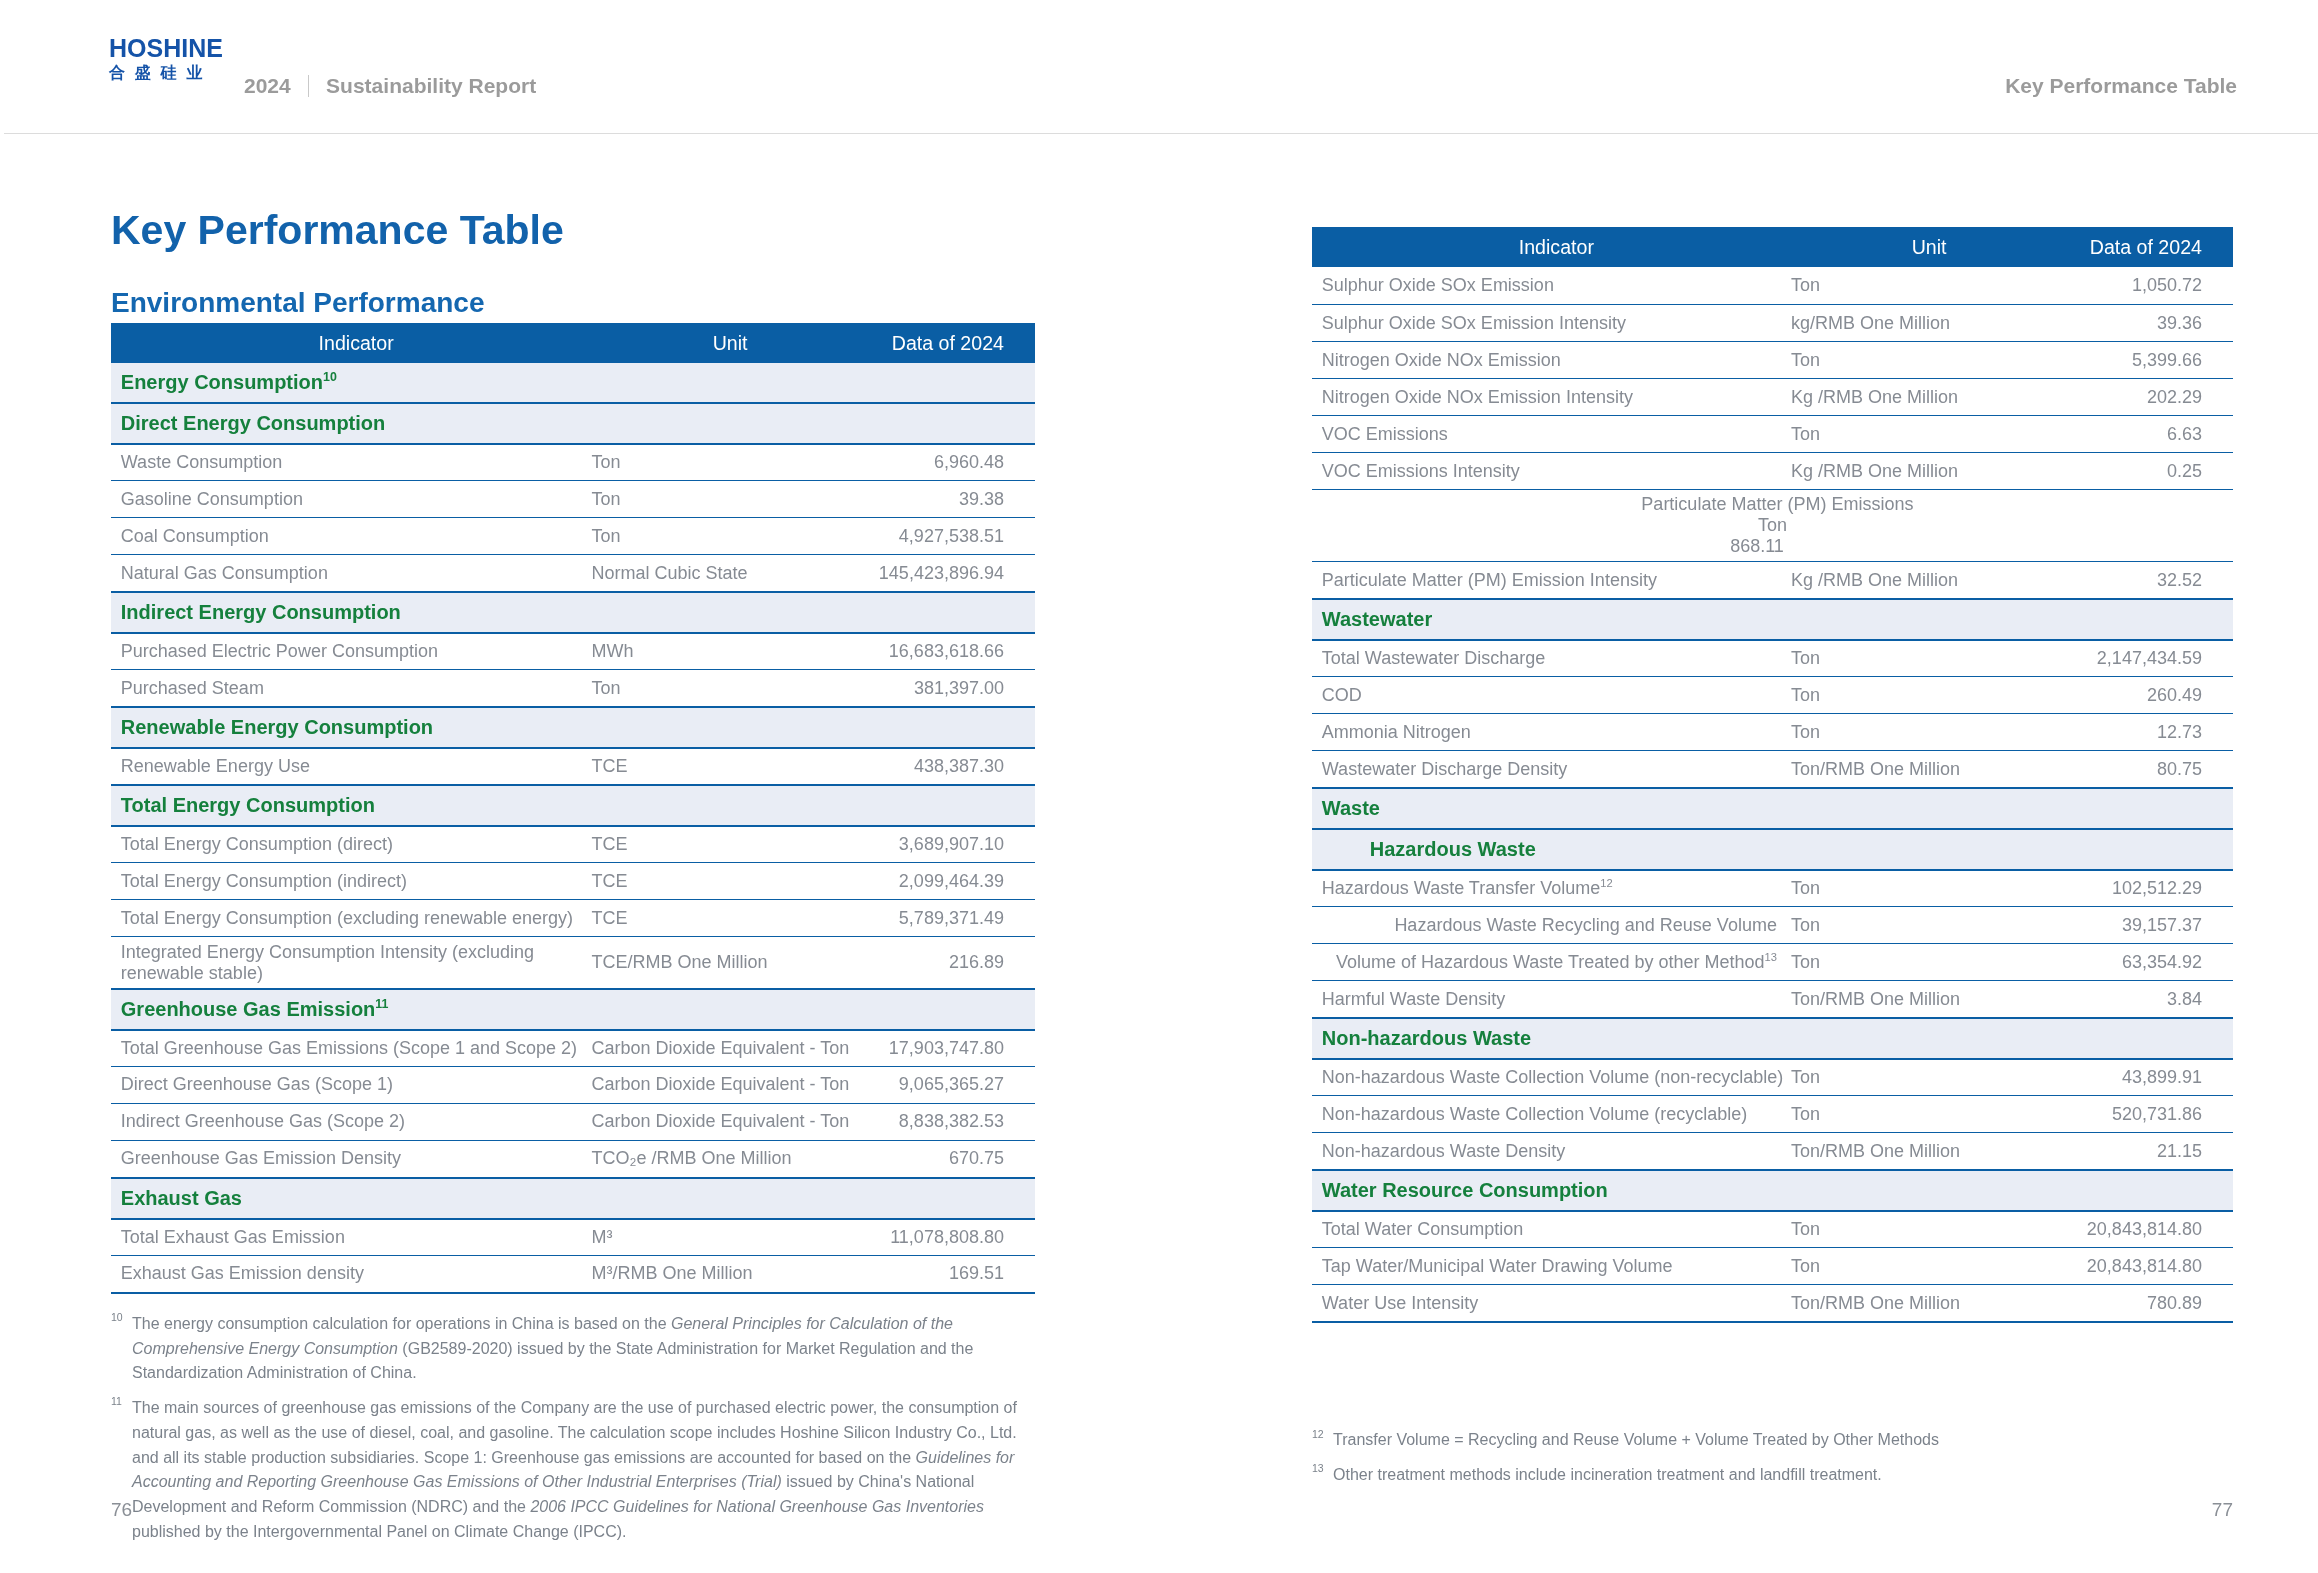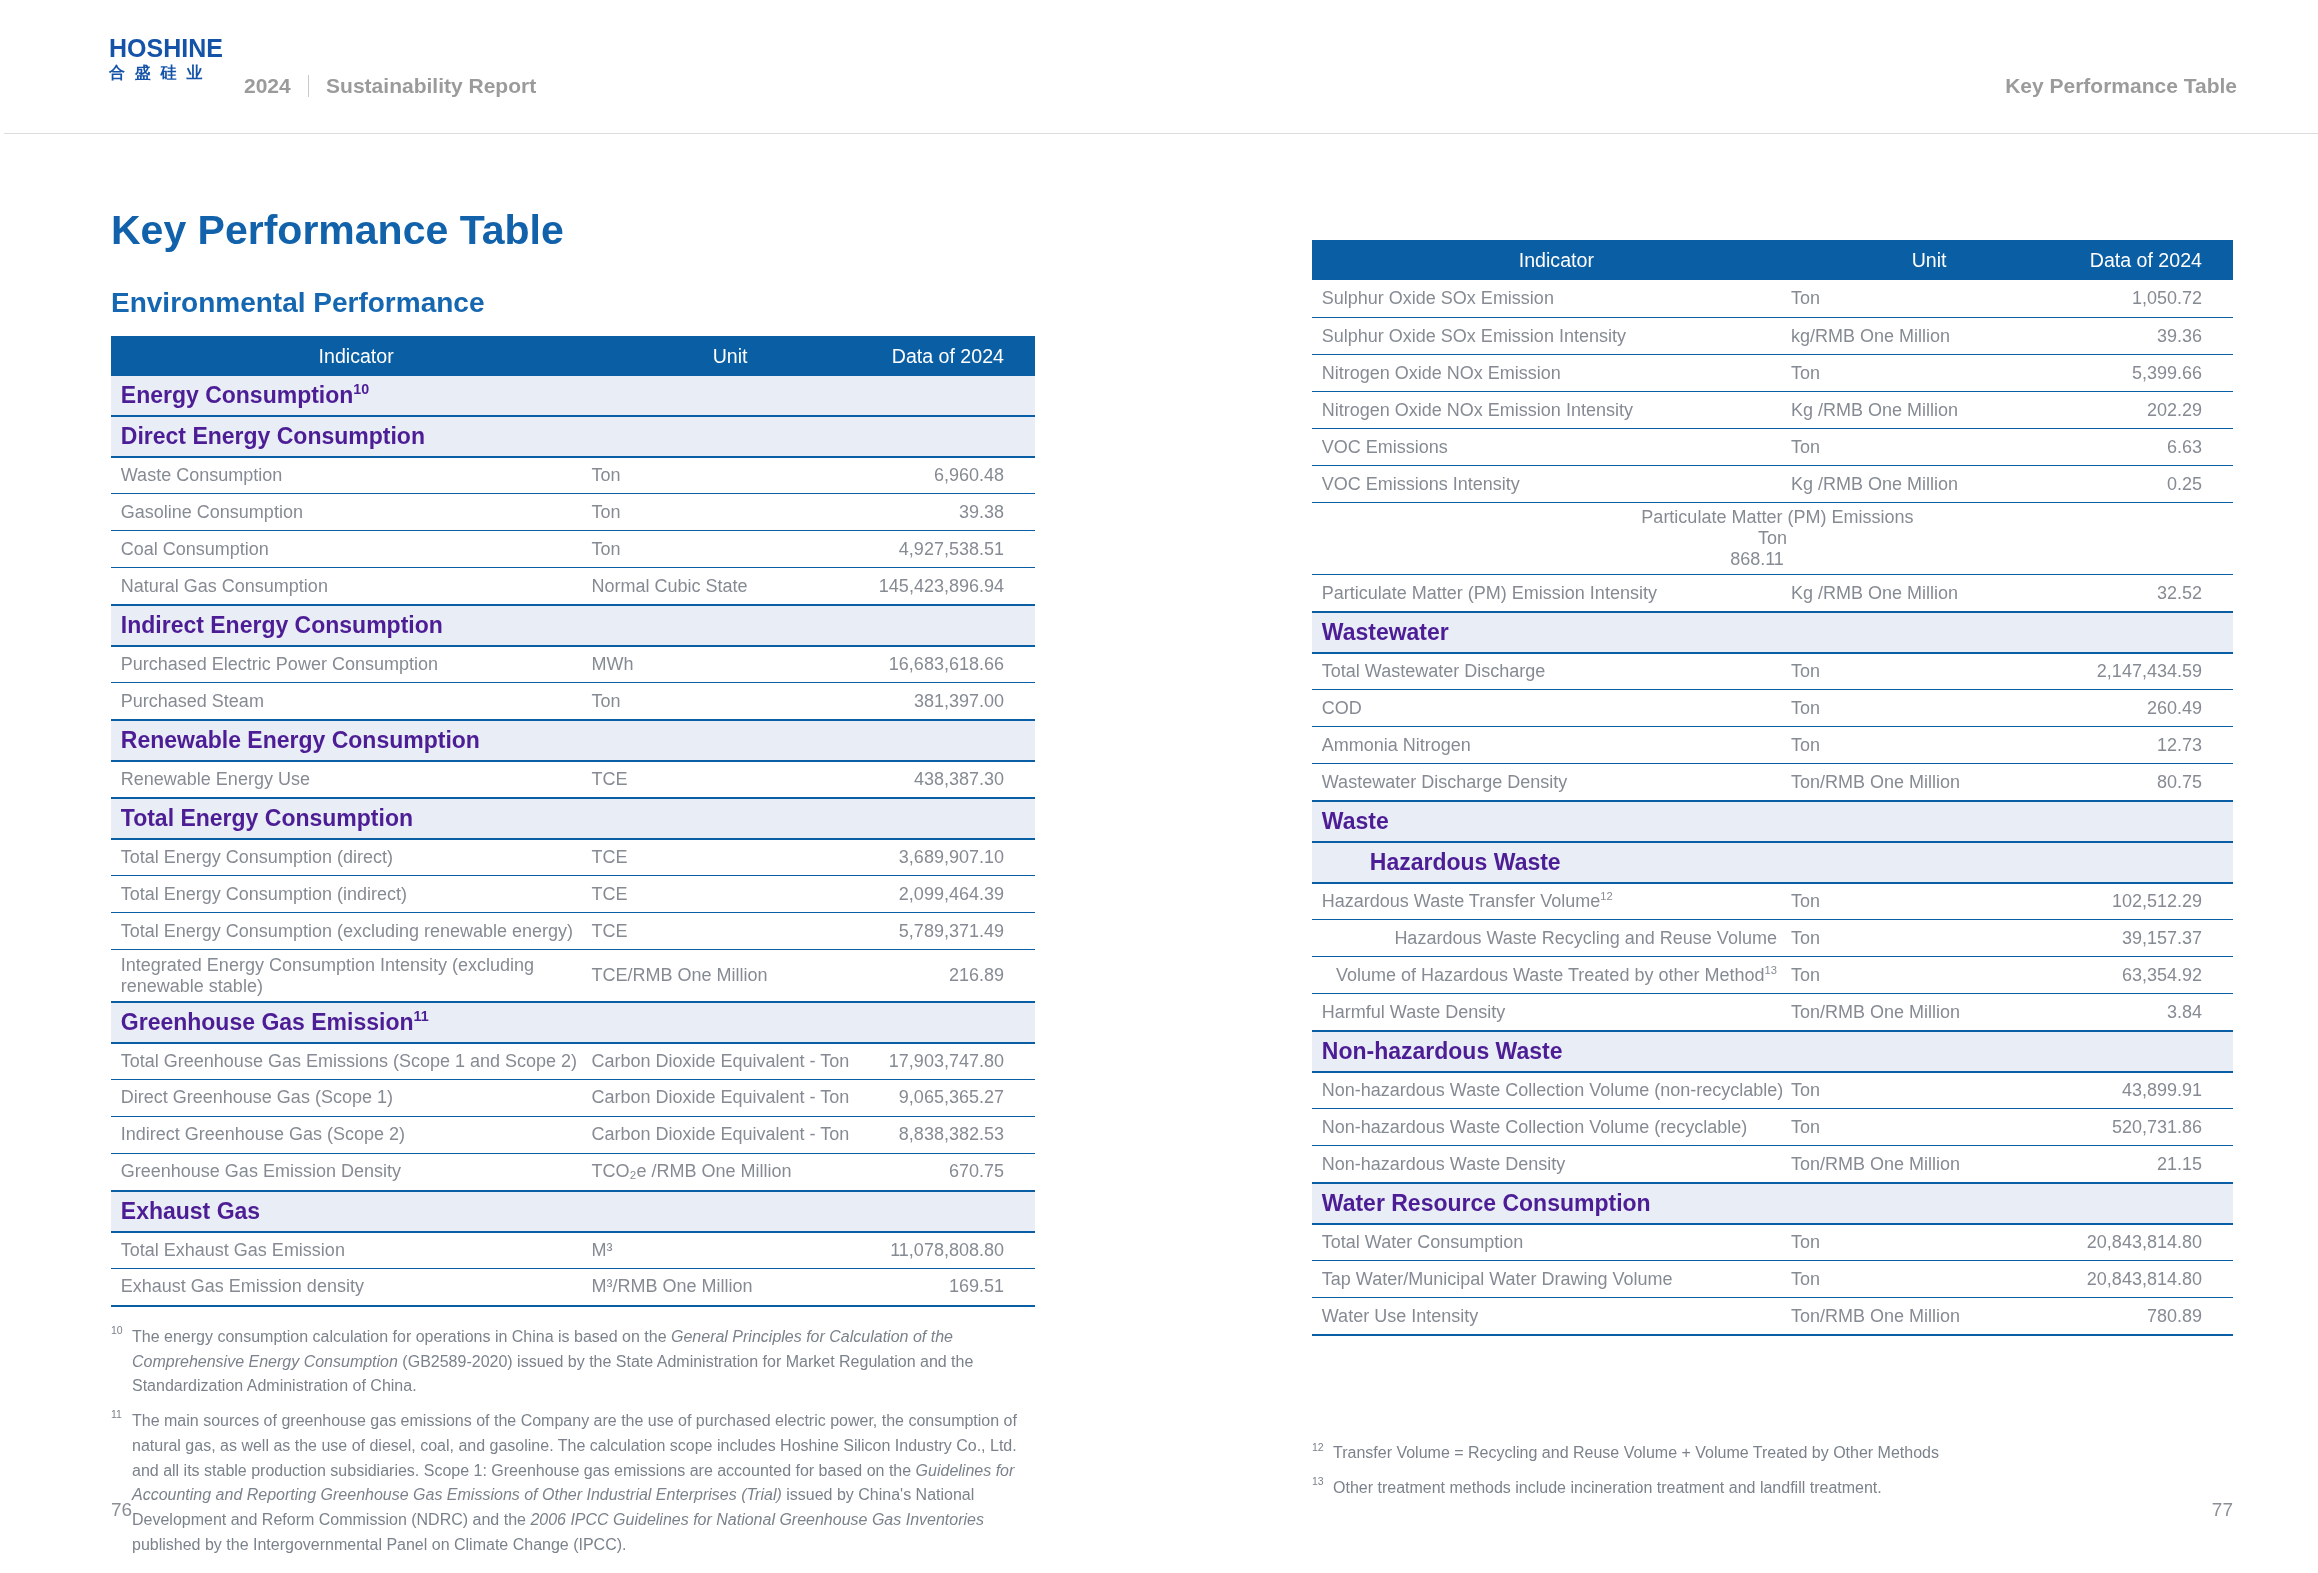--- a/index.html
+++ b/index.html
@@ -22,28 +22,28 @@
   .doc-meta .report{font-size:21px;font-weight:bold;}
   .corner-title{
     position:absolute;right:86px;top:74px;font-size:21px;font-weight:bold;color:#9b9b9b;
   }
   
   .col-left{position:absolute;left:111px;top:0;width:924px;}
   .col-right{position:absolute;left:1312px;top:221px;width:921px;}
   .page-title{margin:209px 0 0 0;font-size:41px;font-weight:bold;color:#1262ab;line-height:1.05;}
   .page-subtitle{margin:36px 0 0 0;font-size:28px;font-weight:bold;color:#1467b0;line-height:1.05;}
   
-  .kpi-table{width:100%;margin-top:19px;border-bottom:2.1px solid #0a5ea4;}
+  .kpi-table{width:100%;margin-top:6px;border-bottom:2.1px solid #0a5ea4;}
   .row{display:flex;align-items:center;border-top:0 solid #0a5ea4;}
   .t-head{background:#0a5ea4;color:#ffffff;min-height:40px;font-size:19.6px;}
   .t-head .c0{flex:0 0 52%;text-align:center;}
   .t-head .c1{flex:0 0 30%;text-align:center;}
   .t-head .c2{flex:0 0 18%;text-align:center;padding-right:31px;box-sizing:border-box;}
   .row.data{min-height:37px;background:#ffffff;color:#868b93;font-size:18px;padding:4.2px 0;box-sizing:border-box;}
-  .row.section{min-height:39px;background:#e9edf5;color:#4c1d95;font-weight:bold;font-size:23px;}
+  .row.section{min-height:39px;background:#e9edf5;color:#15803d;font-weight:bold;font-size:20px;}
   .row .c0{flex:0 0 52%;box-sizing:border-box;padding-left:9.8px;}
   .row .c1{flex:0 0 30%;box-sizing:border-box;}
   .row .c2{flex:0 0 18%;box-sizing:border-box;text-align:right;padding-right:31px;white-space:nowrap;}
   .row.section .c0{flex:1 1 auto;}
   .row .c0.indent{text-align:right;padding-right:14px;}
   sup{font-size:62%;vertical-align:super;line-height:0;}
   
   .footnotes{margin-top:18px;color:#7b828b;font-size:16px;line-height:1.55;}
   .footnote{position:relative;padding-left:21px;margin-bottom:9.8px;}
   .footnote .fn-num{position:absolute;left:0;top:-2.8px;font-size:10.5px;}

